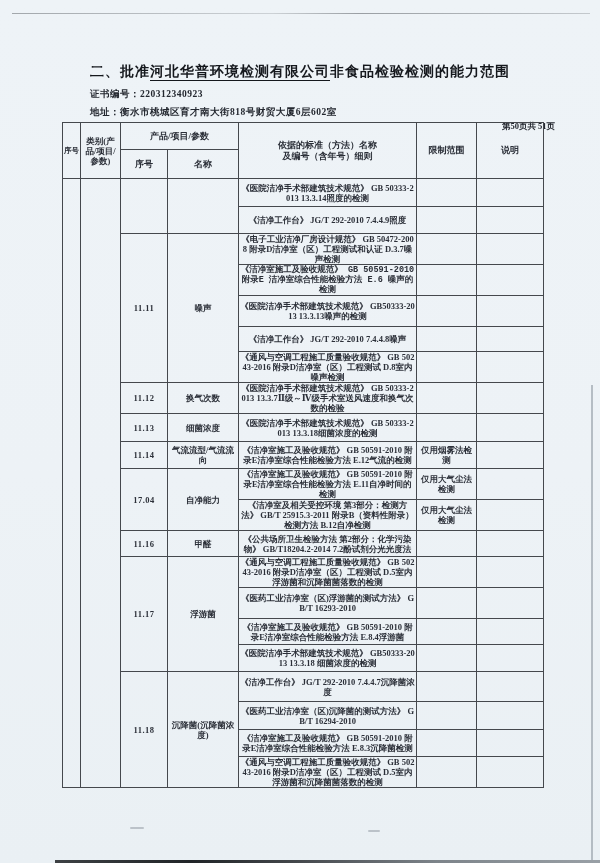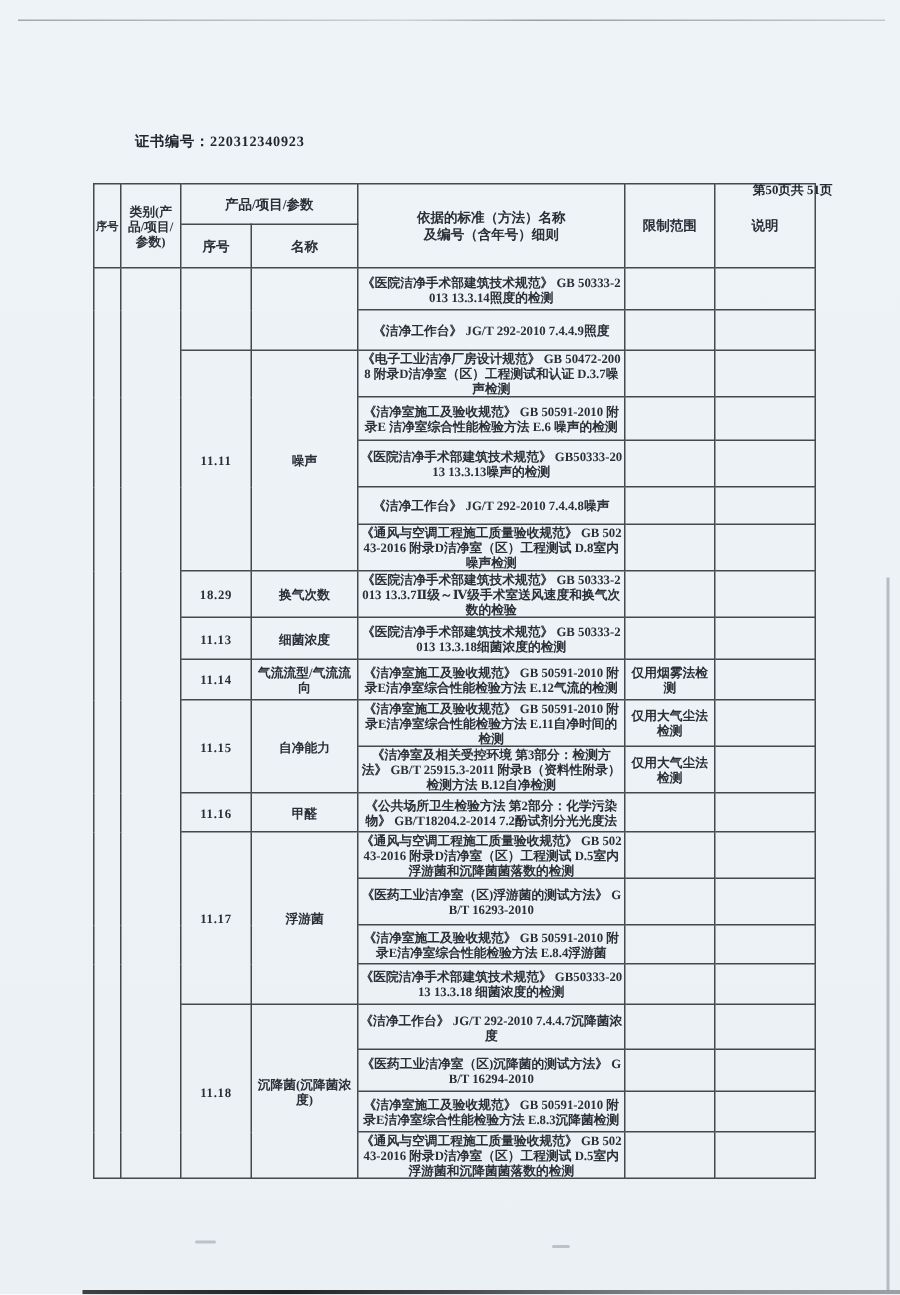--- a/index.html
+++ b/index.html
@@ -40,23 +40,25 @@
   td.seq-cell{font-size:9px;letter-spacing:.5px;}
   td.std-cell{padding:0 3px;}
 </style>
 </head>
 <body>
 
 <div class="page">
 
   <div class="scan-top-line"></div>
 
+  <div class="doc-title"><span>二、批准</span><span class="u">河北华普环境检测有限公司</span><span>非食品检验检测的能力范围</span></div>
 
   <div class="meta-line cert"><span>证书编号：</span><span>220312340923</span></div>
 
+  <div class="meta-line addr"><span>地址：</span><span>衡水市桃城区育才南大街818号财贸大厦6层602室</span></div>
 
   <div class="page-info">第50页共  51页</div>
 
   <table class="cap">
     <colgroup>
       <col style="width:18px">
         <col style="width:40px">
         <col style="width:47px">
       <col style="width:71px">
         <col style="width:178px">
@@ -95,63 +97,63 @@
           <td></td>
           <td></td>
         </tr>
         <tr style="height: 30px;">
           <td rowspan="5" class="seq-cell">11.11</td>
           <td rowspan="5">噪声</td>
           <td class="std-cell">《电子工业洁净厂房设计规范》 GB 50472-2008 附录D洁净室（区）工程测试和认证 D.3.7噪声检测</td>
           <td></td>
           <td></td>
         </tr>
-        <tr style="height: 29px;">
+        <tr style="height: 29px; font-family: Liberation Mono, monospace;">
           <td class="std-cell">《洁净室施工及验收规范》 GB 50591-2010 附录E 洁净室综合性能检验方法 E.6 噪声的检测</td>
           <td></td>
           <td></td>
         </tr>
         <tr style="height: 31px;">
           <td class="std-cell">《医院洁净手术部建筑技术规范》 GB50333-2013 13.3.13噪声的检测</td>
           <td></td>
           <td></td>
         </tr>
         <tr style="height: 25px;">
           <td class="std-cell">《洁净工作台》 JG/T 292-2010 7.4.4.8噪声</td>
           <td></td>
           <td></td>
         </tr>
         <tr style="height: 30px;">
           <td class="std-cell">《通风与空调工程施工质量验收规范》 GB 50243-2016 附录D洁净室（区）工程测试 D.8室内噪声检测</td>
           <td></td>
           <td></td>
         </tr>
         <tr style="height: 29px;">
-          <td class="seq-cell">18.29</td>
+          <td class="seq-cell">11.12</td>
           <td>换气次数</td>
           <td class="std-cell">《医院洁净手术部建筑技术规范》 GB 50333-2013 13.3.7Ⅱ级～Ⅳ级手术室送风速度和换气次数的检验</td>
           <td></td>
           <td></td>
         </tr>
         <tr style="height: 28px; margin-left: 22px;">
           <td class="seq-cell">11.13</td>
           <td>细菌浓度</td>
           <td class="std-cell">《医院洁净手术部建筑技术规范》 GB 50333-2013 13.3.18细菌浓度的检测</td>
           <td></td>
           <td></td>
         </tr>
         <tr style="height: 27px;">
           <td class="seq-cell">11.14</td>
           <td>气流流型/气流流向</td>
           <td class="std-cell">《洁净室施工及验收规范》 GB 50591-2010 附录E洁净室综合性能检验方法 E.12气流的检测</td>
           <td>仅用烟雾法检测</td>
           <td></td>
         </tr>
         <tr style="height: 28px;">
-          <td rowspan="2" class="seq-cell">11.15</td>
+          <td rowspan="2" class="seq-cell">17.04</td>
           <td rowspan="2">自净能力</td>
           <td class="std-cell">《洁净室施工及验收规范》 GB 50591-2010 附录E洁净室综合性能检验方法 E.11自净时间的检测</td>
           <td>仅用大气尘法检测</td>
           <td></td>
         </tr>
         <tr style="height: 30px;">
           <td class="std-cell">《洁净室及相关受控环境 第3部分：检测方法》 GB/T 25915.3-2011 附录B（资料性附录）检测方法 B.12自净检测</td>
           <td>仅用大气尘法检测</td>
           <td></td>
         </tr>

